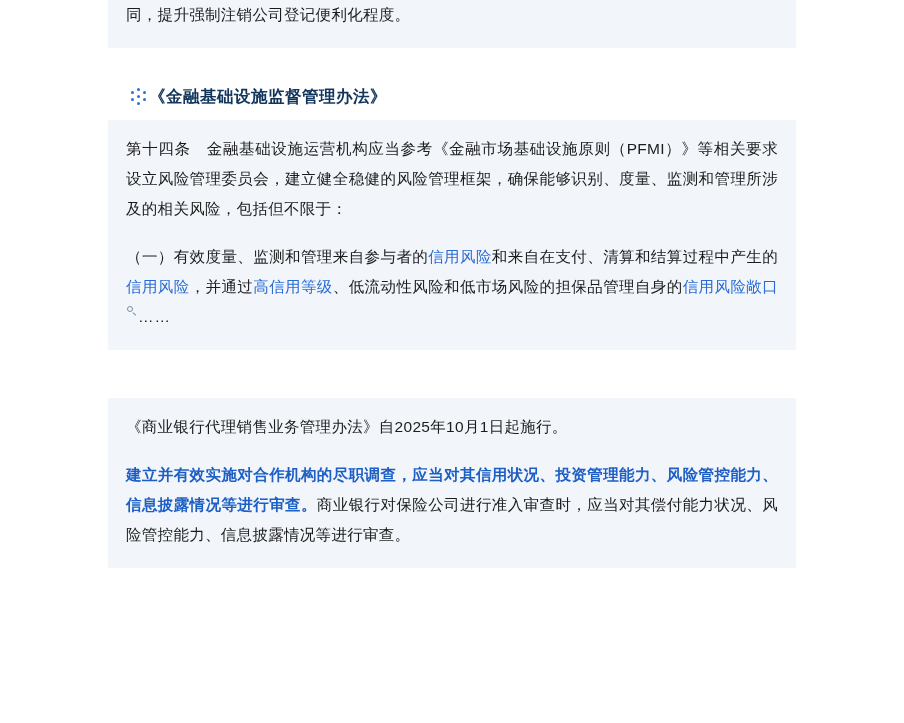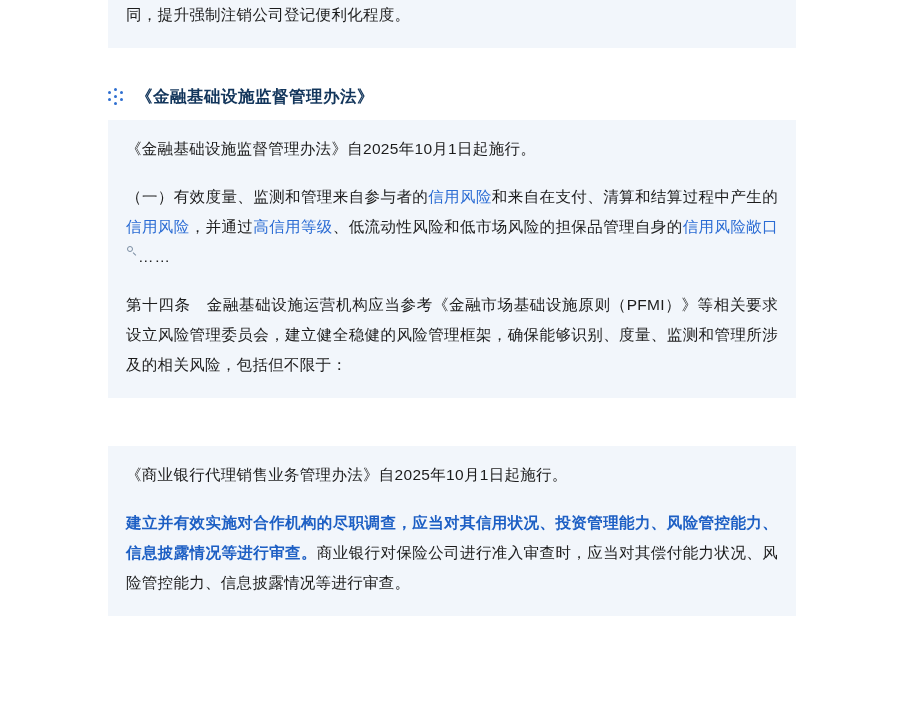--- a/index.html
+++ b/index.html
@@ -39,23 +39,23 @@
     letter-spacing: 0.3px;
     color: #1c1c1c;
     text-align: justify;
   }
   .card p + p {
     margin-top: 18px;
   }
   .heading-row {
     display: flex;
     align-items: center;
-    gap: 10px;
     padding: 0 108px;
     box-sizing: border-box;
+    margin-left: 23px;
   }
   .heading-icon {
     width: 18px;
     height: 18px;
     position: relative;
     flex: 0 0 auto;
   }
   .heading-icon i {
     position: absolute;
     width: 3px;
@@ -144,25 +144,24 @@
         <i></i>
         <i></i>
     </span>
     <span class="heading-title">《金融基础设施监督管理办法》</span>
   </div>
 
   <div class="gap-sm"></div>
 
   <div class="section">
     <div class="card">
-      <p>《金融基础设施监督管理办法》自2025年10月1日起施行。</p>
+      <p>第十四条　金融基础设施运营机构应当参考《金融市场基础设施原则（PFMI）》等相关要求设立风险管理委员会，建立健全稳健的风险管理框架，确保能够识别、度量、监测和管理所涉及的相关风险，包括但不限于：</p>
       <p>
         <span>（一）有效度量、监测和管理来自参与者的</span><span class="link">信用风险</span><span>和来自在支付、清算和结算过程中产生的</span><span class="link">信用风险</span><span>，并通过</span><span class="link">高信用等级</span><span>、低流动性风险和低市场风险的担保品管理自身的</span><span class="link">信用风险敞口</span><span class="mag"><span class="ring"></span><span class="handle"></span></span><span class="ellipsis">……</span>
       </p>
-      <p>第十四条　金融基础设施运营机构应当参考《金融市场基础设施原则（PFMI）》等相关要求设立风险管理委员会，建立健全稳健的风险管理框架，确保能够识别、度量、监测和管理所涉及的相关风险，包括但不限于：</p>
     </div>
   </div>
 
   <div class="gap-lg"></div>
 
 
   <div class="gap-sm"></div>
 
   <div class="section">
     <div class="card">

